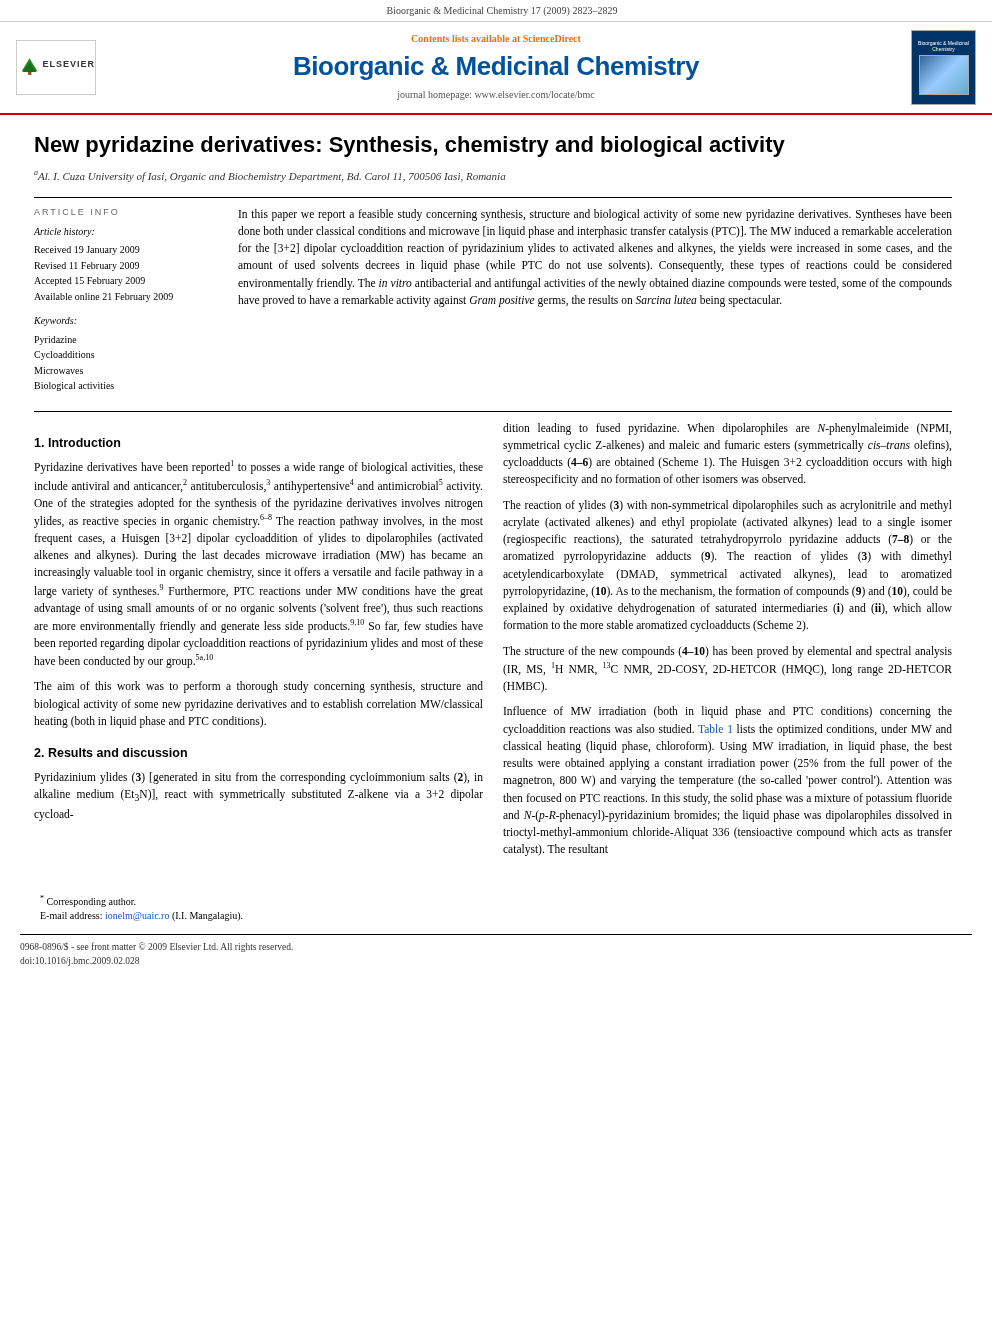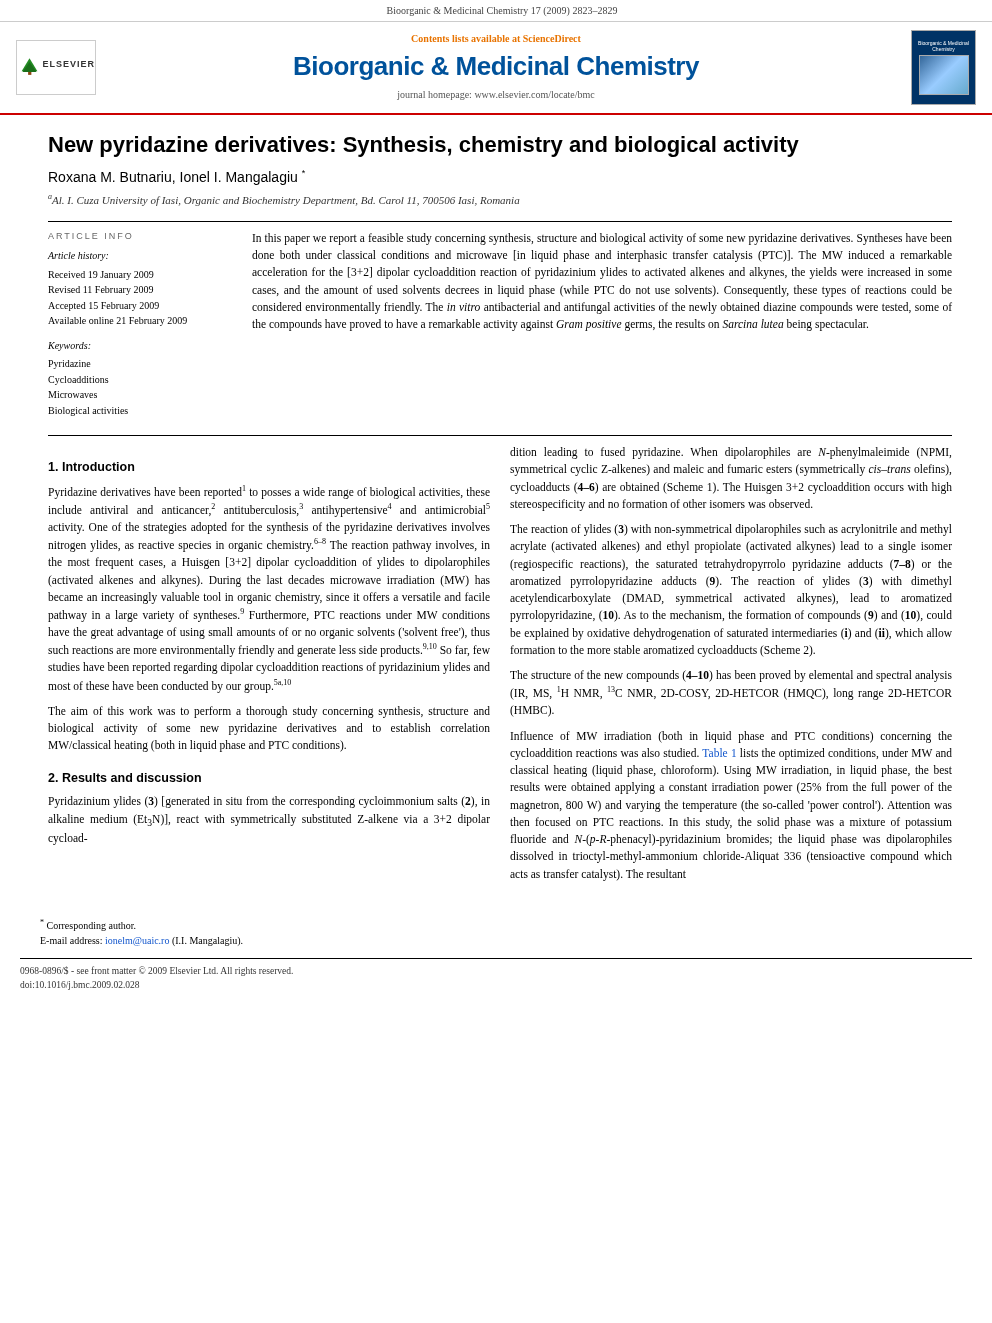--- a/index.html
+++ b/index.html
@@ -102,21 +102,21 @@
     }
     .bmc-cover-image {
       width: 50px;
       height: 40px;
       background: #6699cc;
       border: 1px solid #aaa;
     }
 
     
     .main-content {
-      padding: 16px 40px 20px 48px;
+      padding: 16px 40px 20px 34px;
     }
 
     
     .article-title {
       font-size: 22px;
       font-weight: bold;
       color: #000;
       margin-bottom: 8px;
       line-height: 1.3;
       font-family: Arial, sans-serif;
@@ -290,23 +290,20 @@
       <div class="bmc-cover-title">Bioorganic &amp; Medicinal Chemistry</div>
       <div class="bmc-cover-image" style="background:linear-gradient(135deg,#336699,#99ccff,#66aacc);"></div>
     </div>
   </div>
 </div>
 
 <div class="main-content">
 
   <div class="article-title">New pyridazine derivatives: Synthesis, chemistry and biological activity</div>
 
-  <div class="authors">
-    <span>Roxana M. Butnariu, Ionel I. Mangalagiu <sup>*</sup></span>
-  </div>
 
   <div class="affiliation">
     <sup>a</sup><span>Al. I. Cuza University of Iasi, Organic and Biochemistry Department, Bd. Carol 11, 700506 Iasi, Romania</span>
   </div>
 
   <div class="section-divider"></div>
 
   <div class="two-col">
 
     <div class="col-left">

